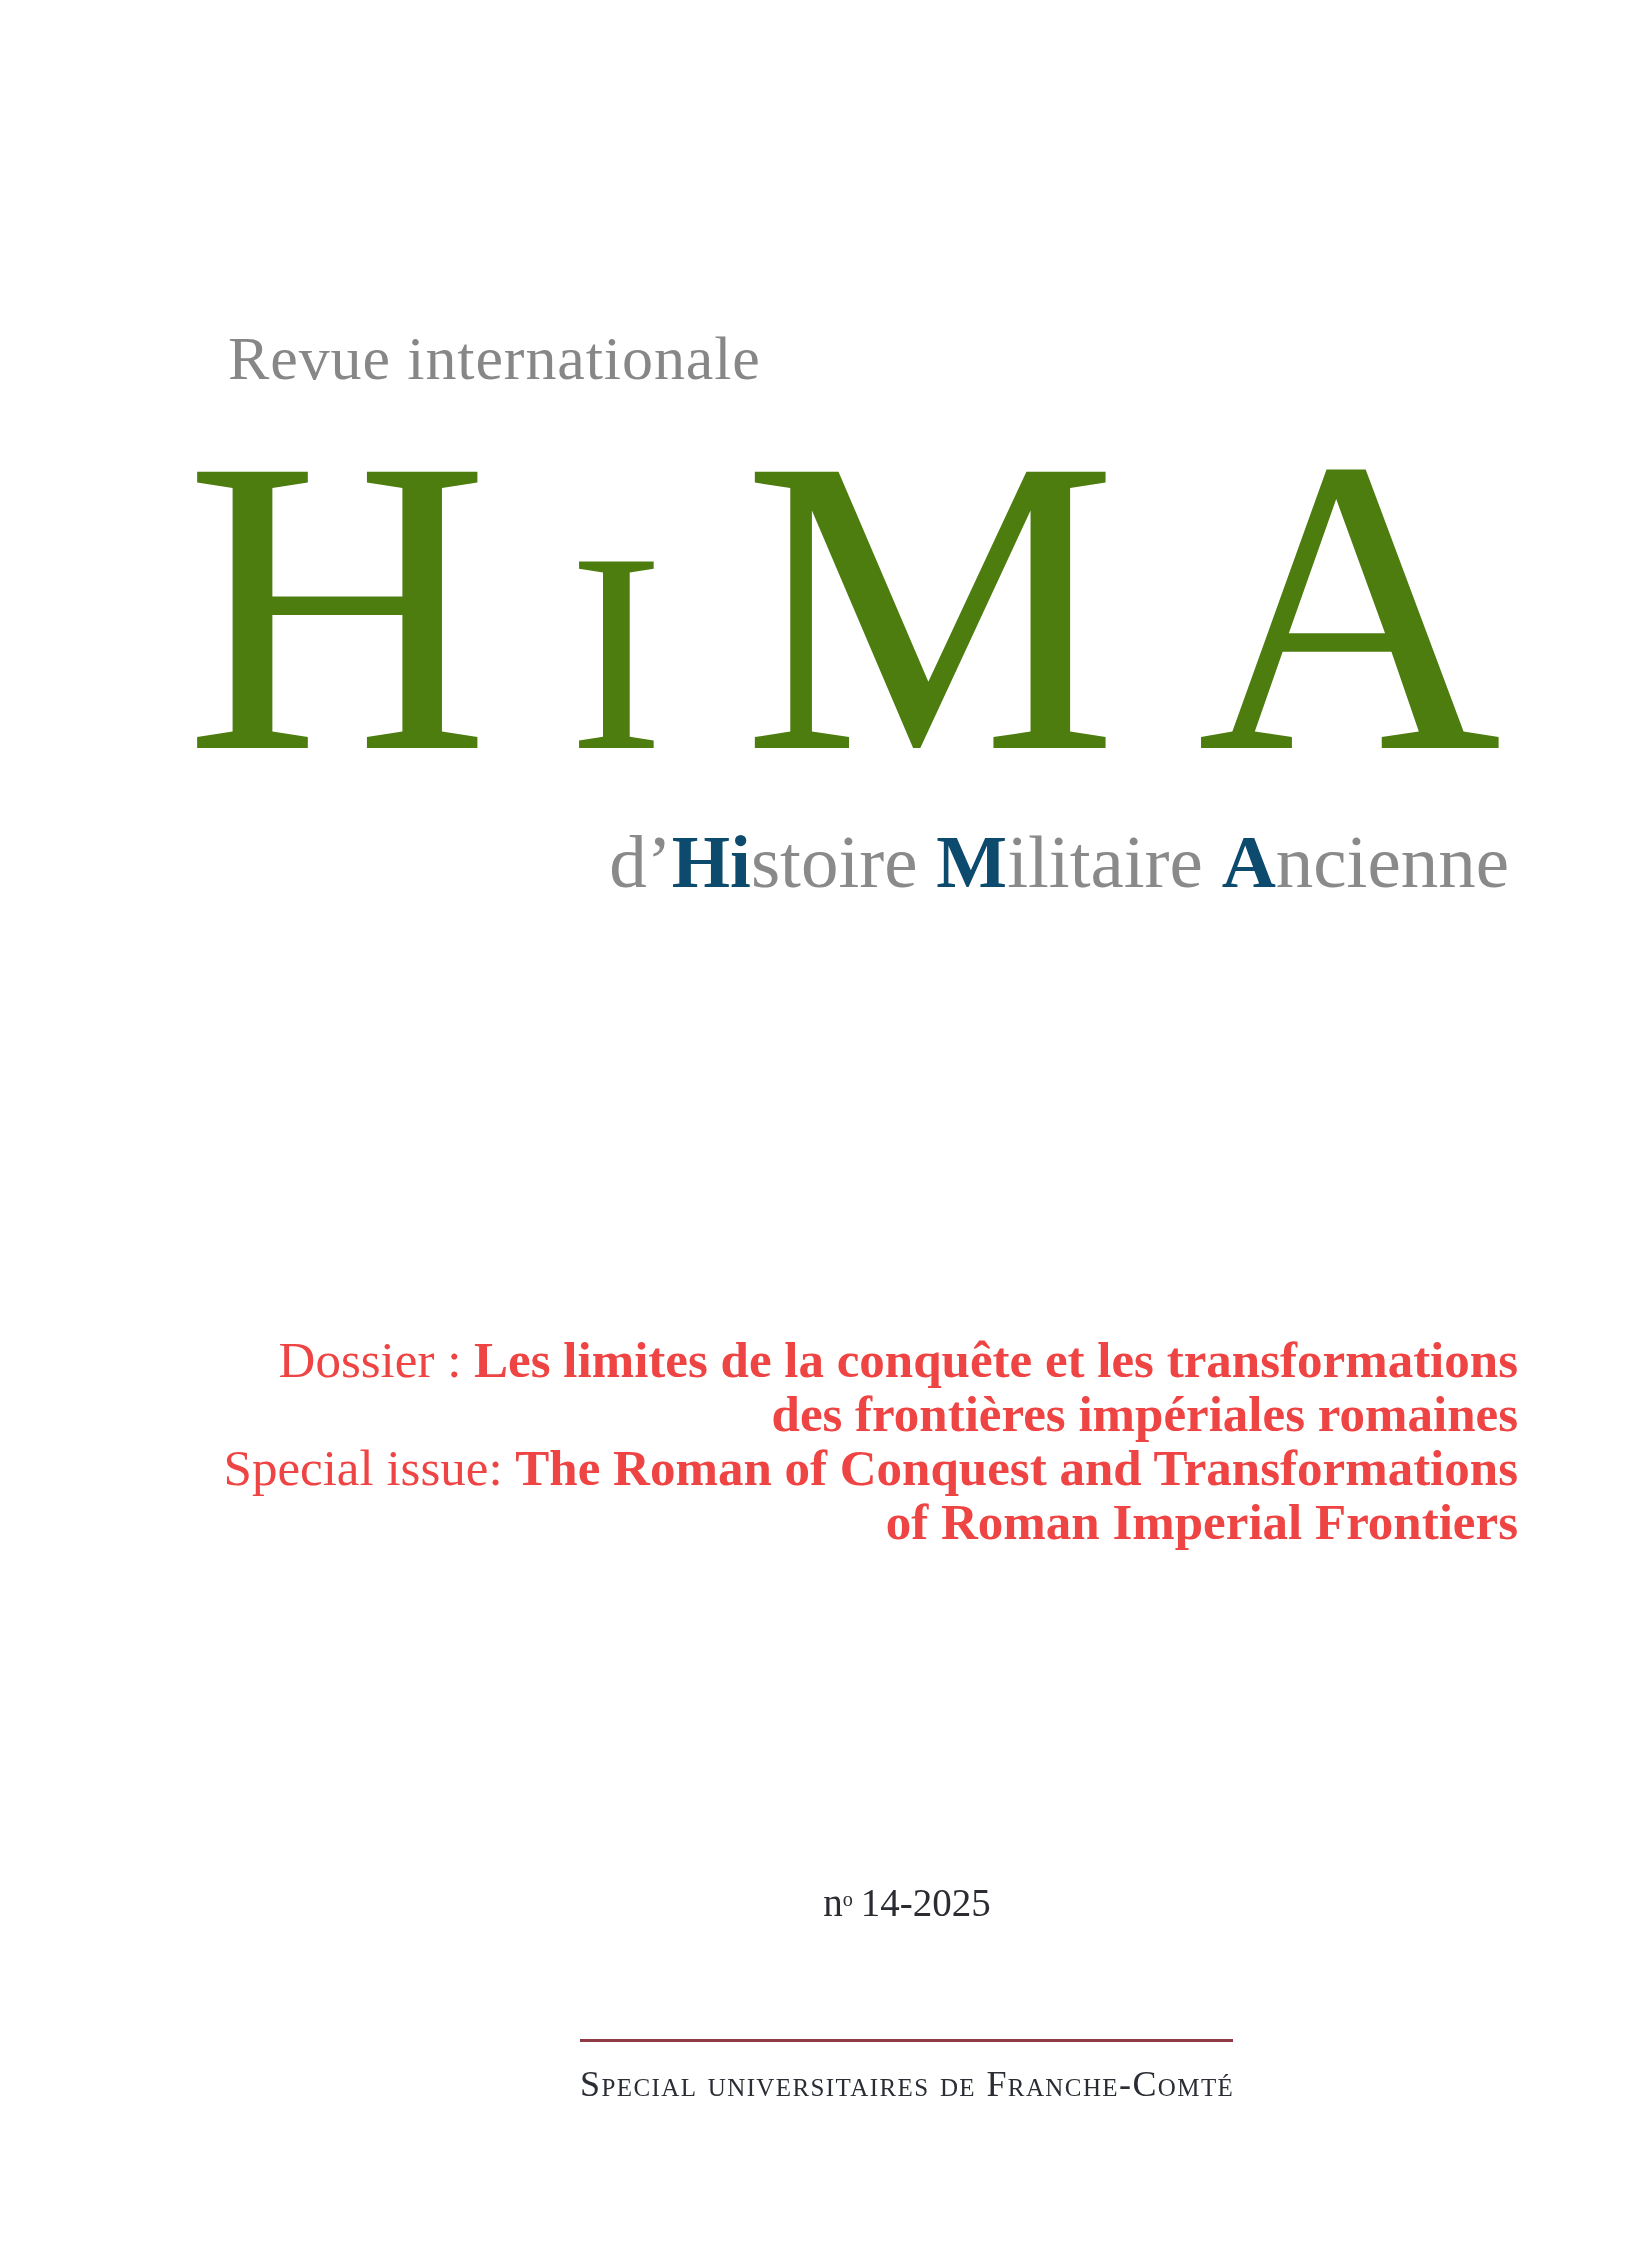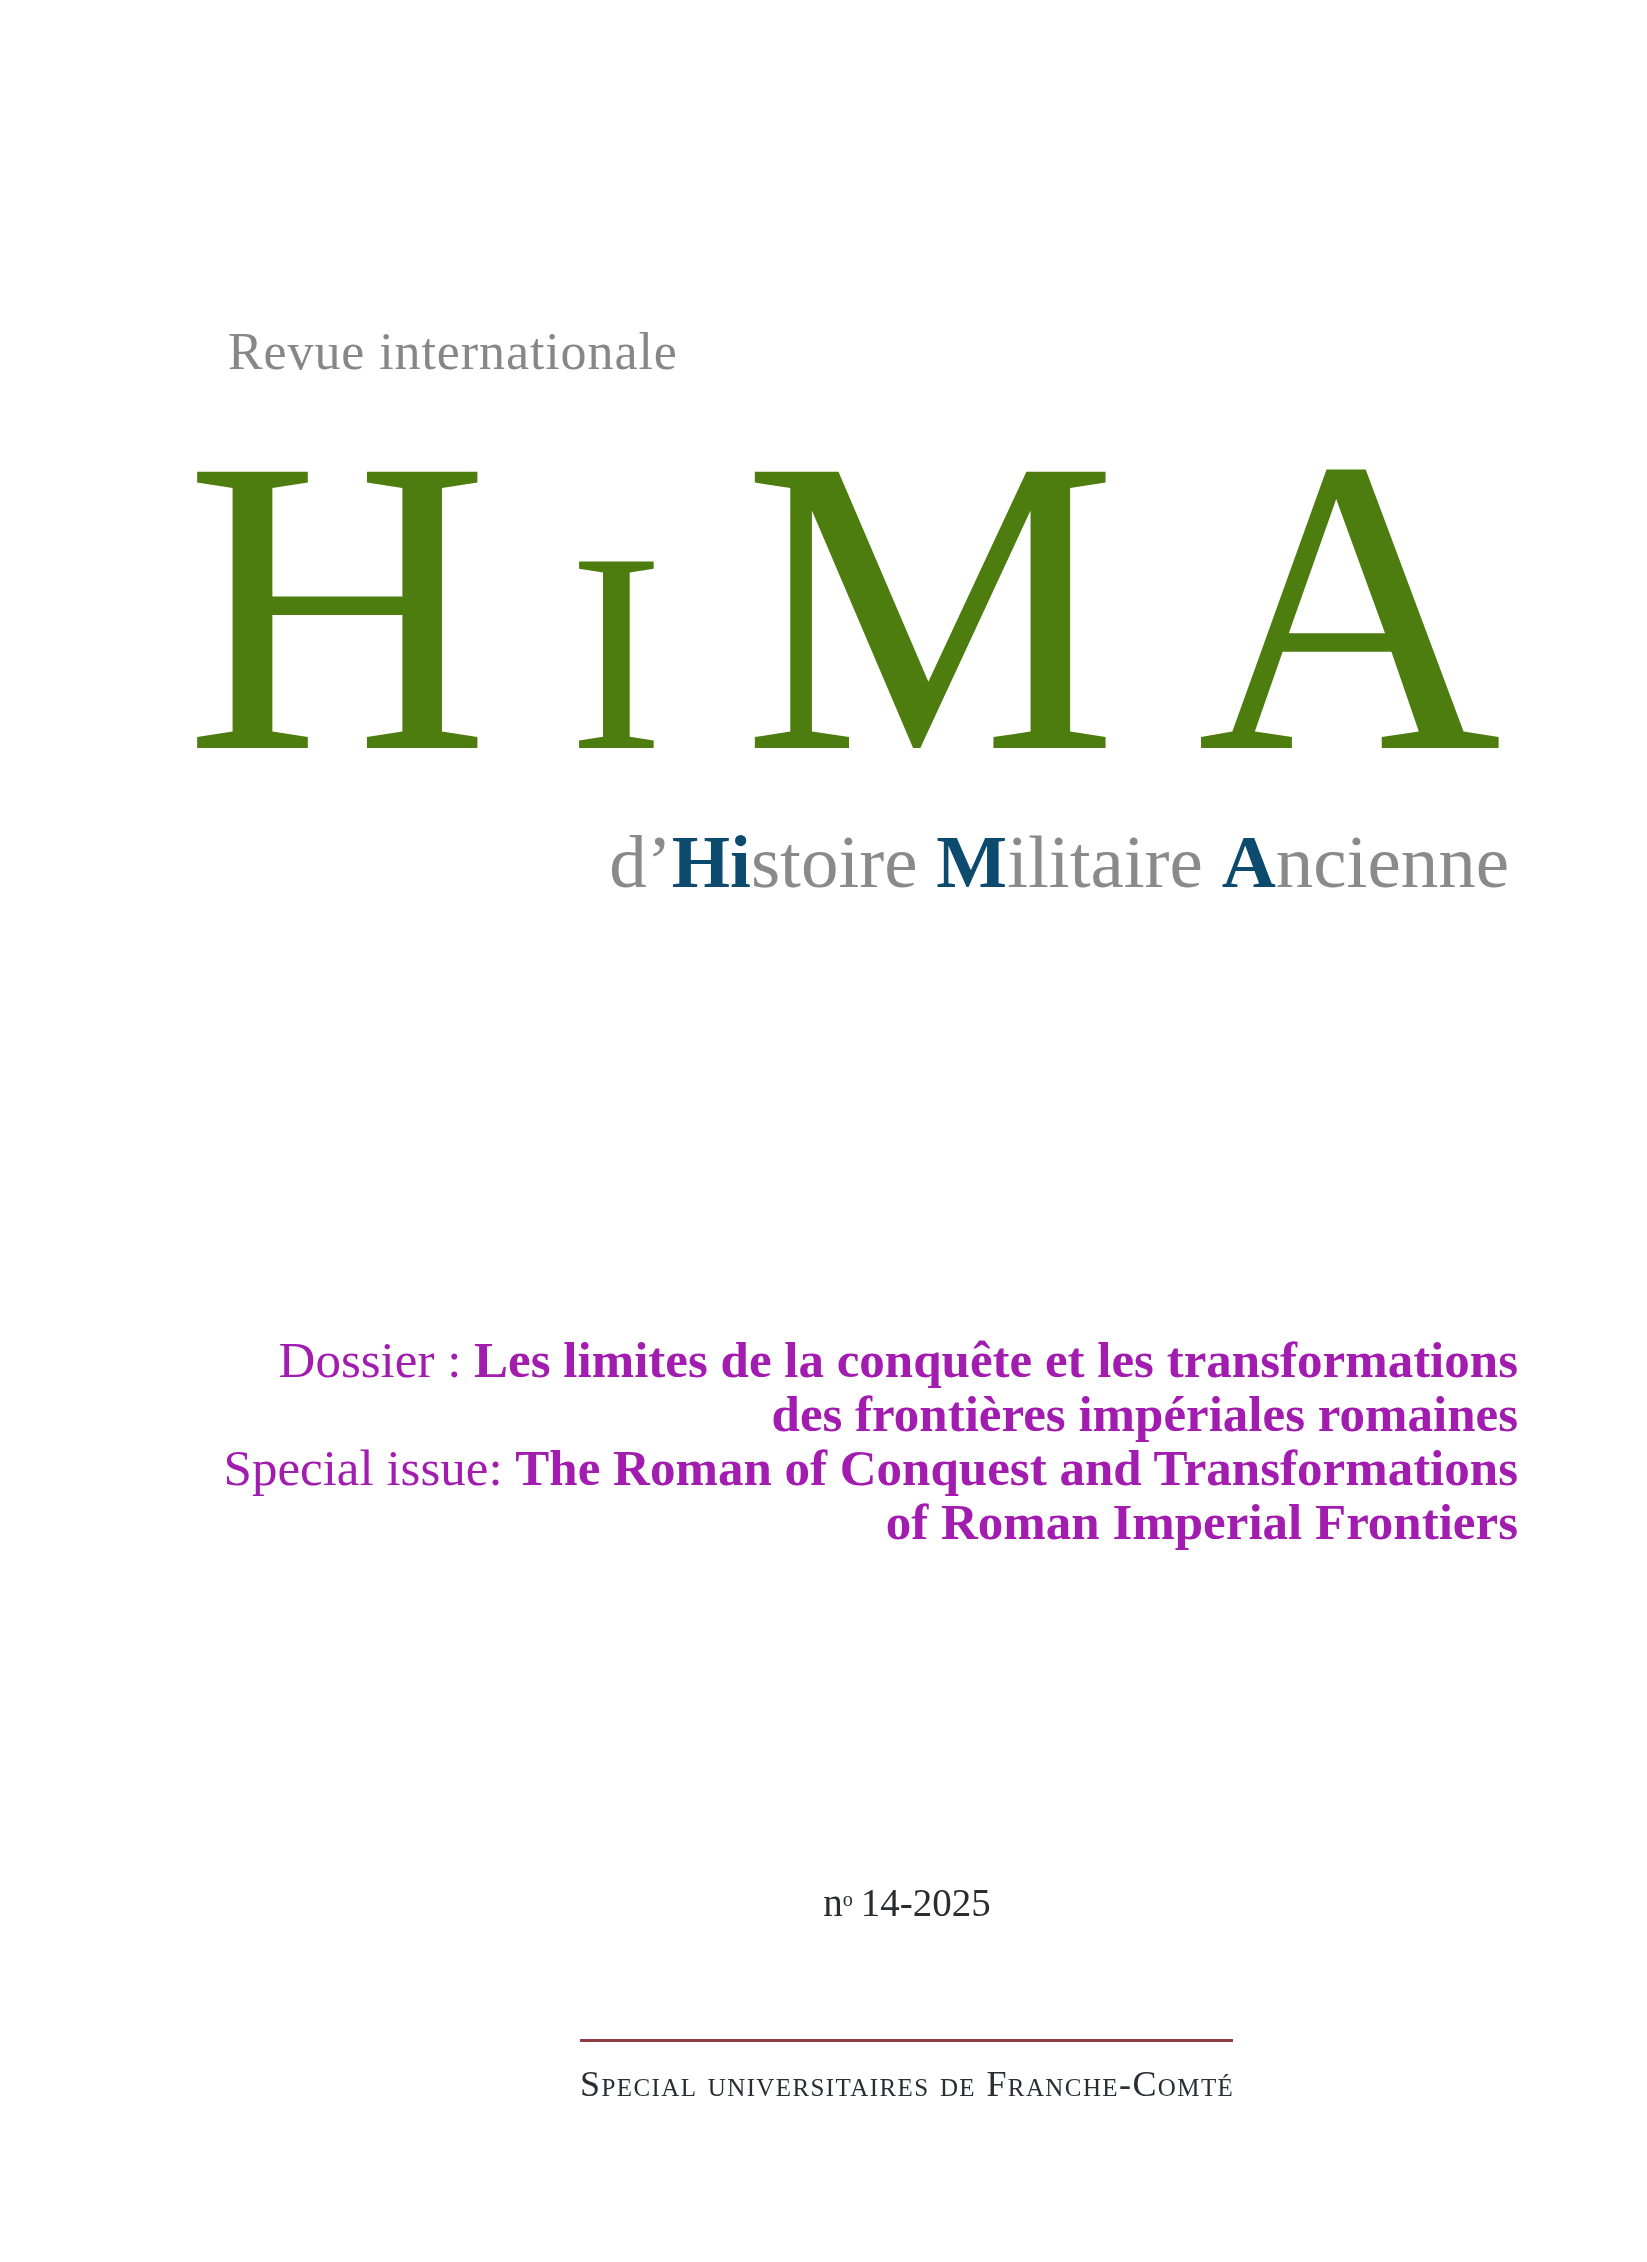--- a/index.html
+++ b/index.html
@@ -11,21 +11,21 @@
     font-family: "Liberation Serif", serif;
     overflow: hidden;
     margin: 0 auto;
   }
 
   
   .kicker {
     position: absolute;
     left: 228px;
     top: 321px;
-    font-size: 52px;
+    font-size: 62px;
     line-height: 1.2;
     color: #878787;
     letter-spacing: 0.9px;
     white-space: nowrap;
   }
 
   
   .logo {
     position: absolute;
     left: 185px;
@@ -50,21 +50,21 @@
   }
   .subtitle .red { color: #0c4a6e; font-weight: bold; }
 
   
   .dossier {
     position: absolute;
     right: 129px;
     top: 1333px;
     font-size: 51px;
     line-height: 54px;
-    color: #a21caf;
+    color: #ef4444;
     text-align: right;
     white-space: nowrap;
   }
   .dossier .bold { font-weight: bold; }
 
   
   .issue {
     position: absolute;
     left: 580px;
     width: 654px;

